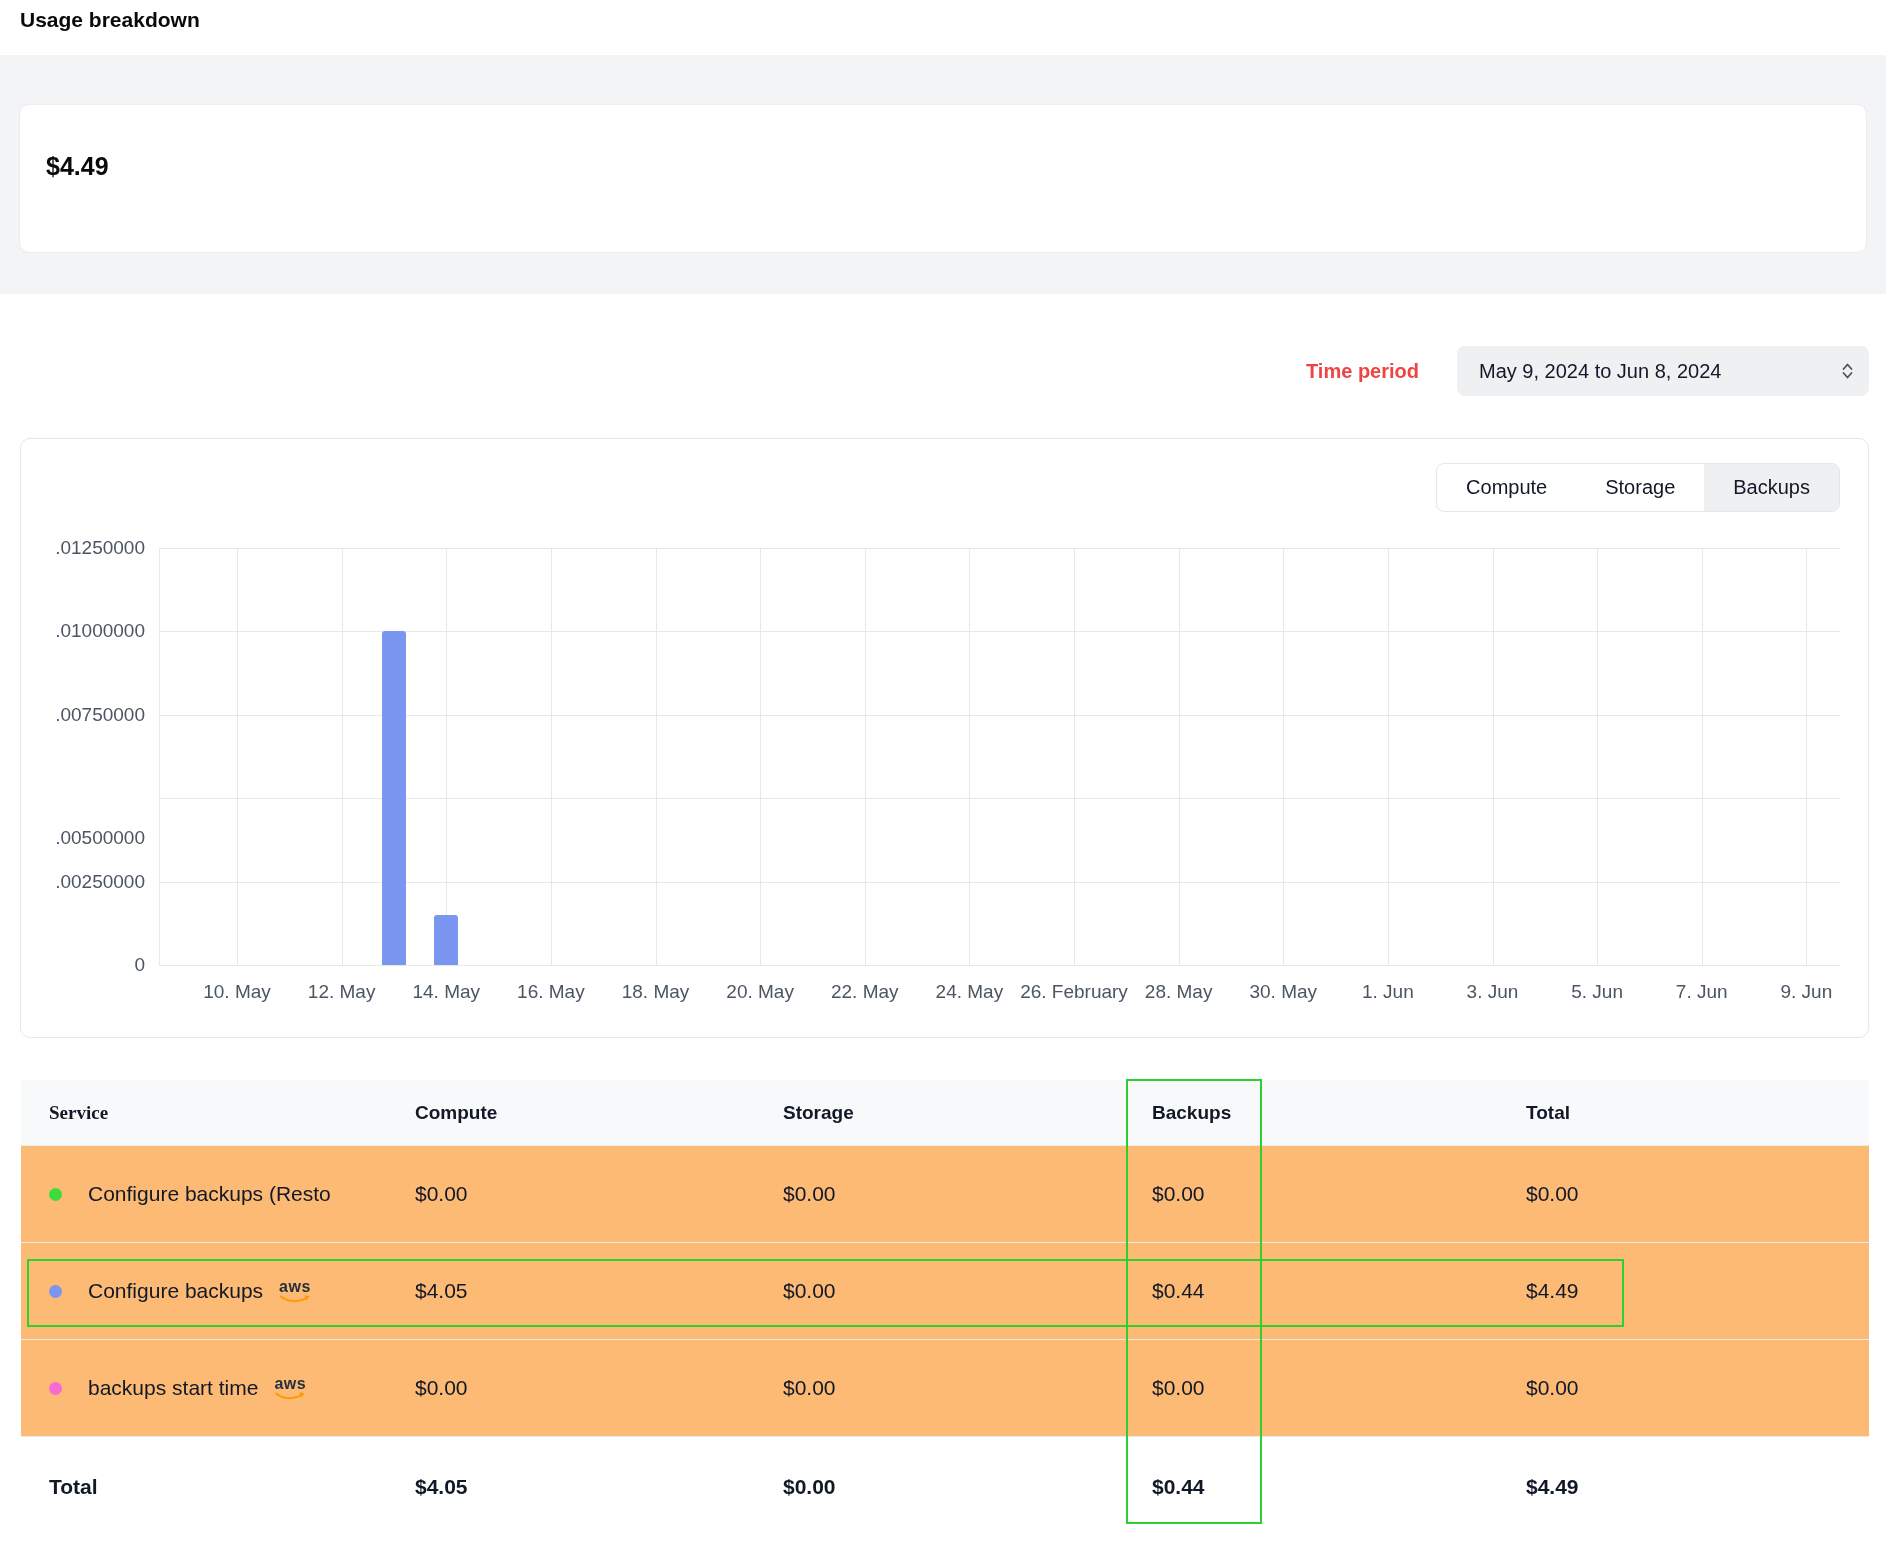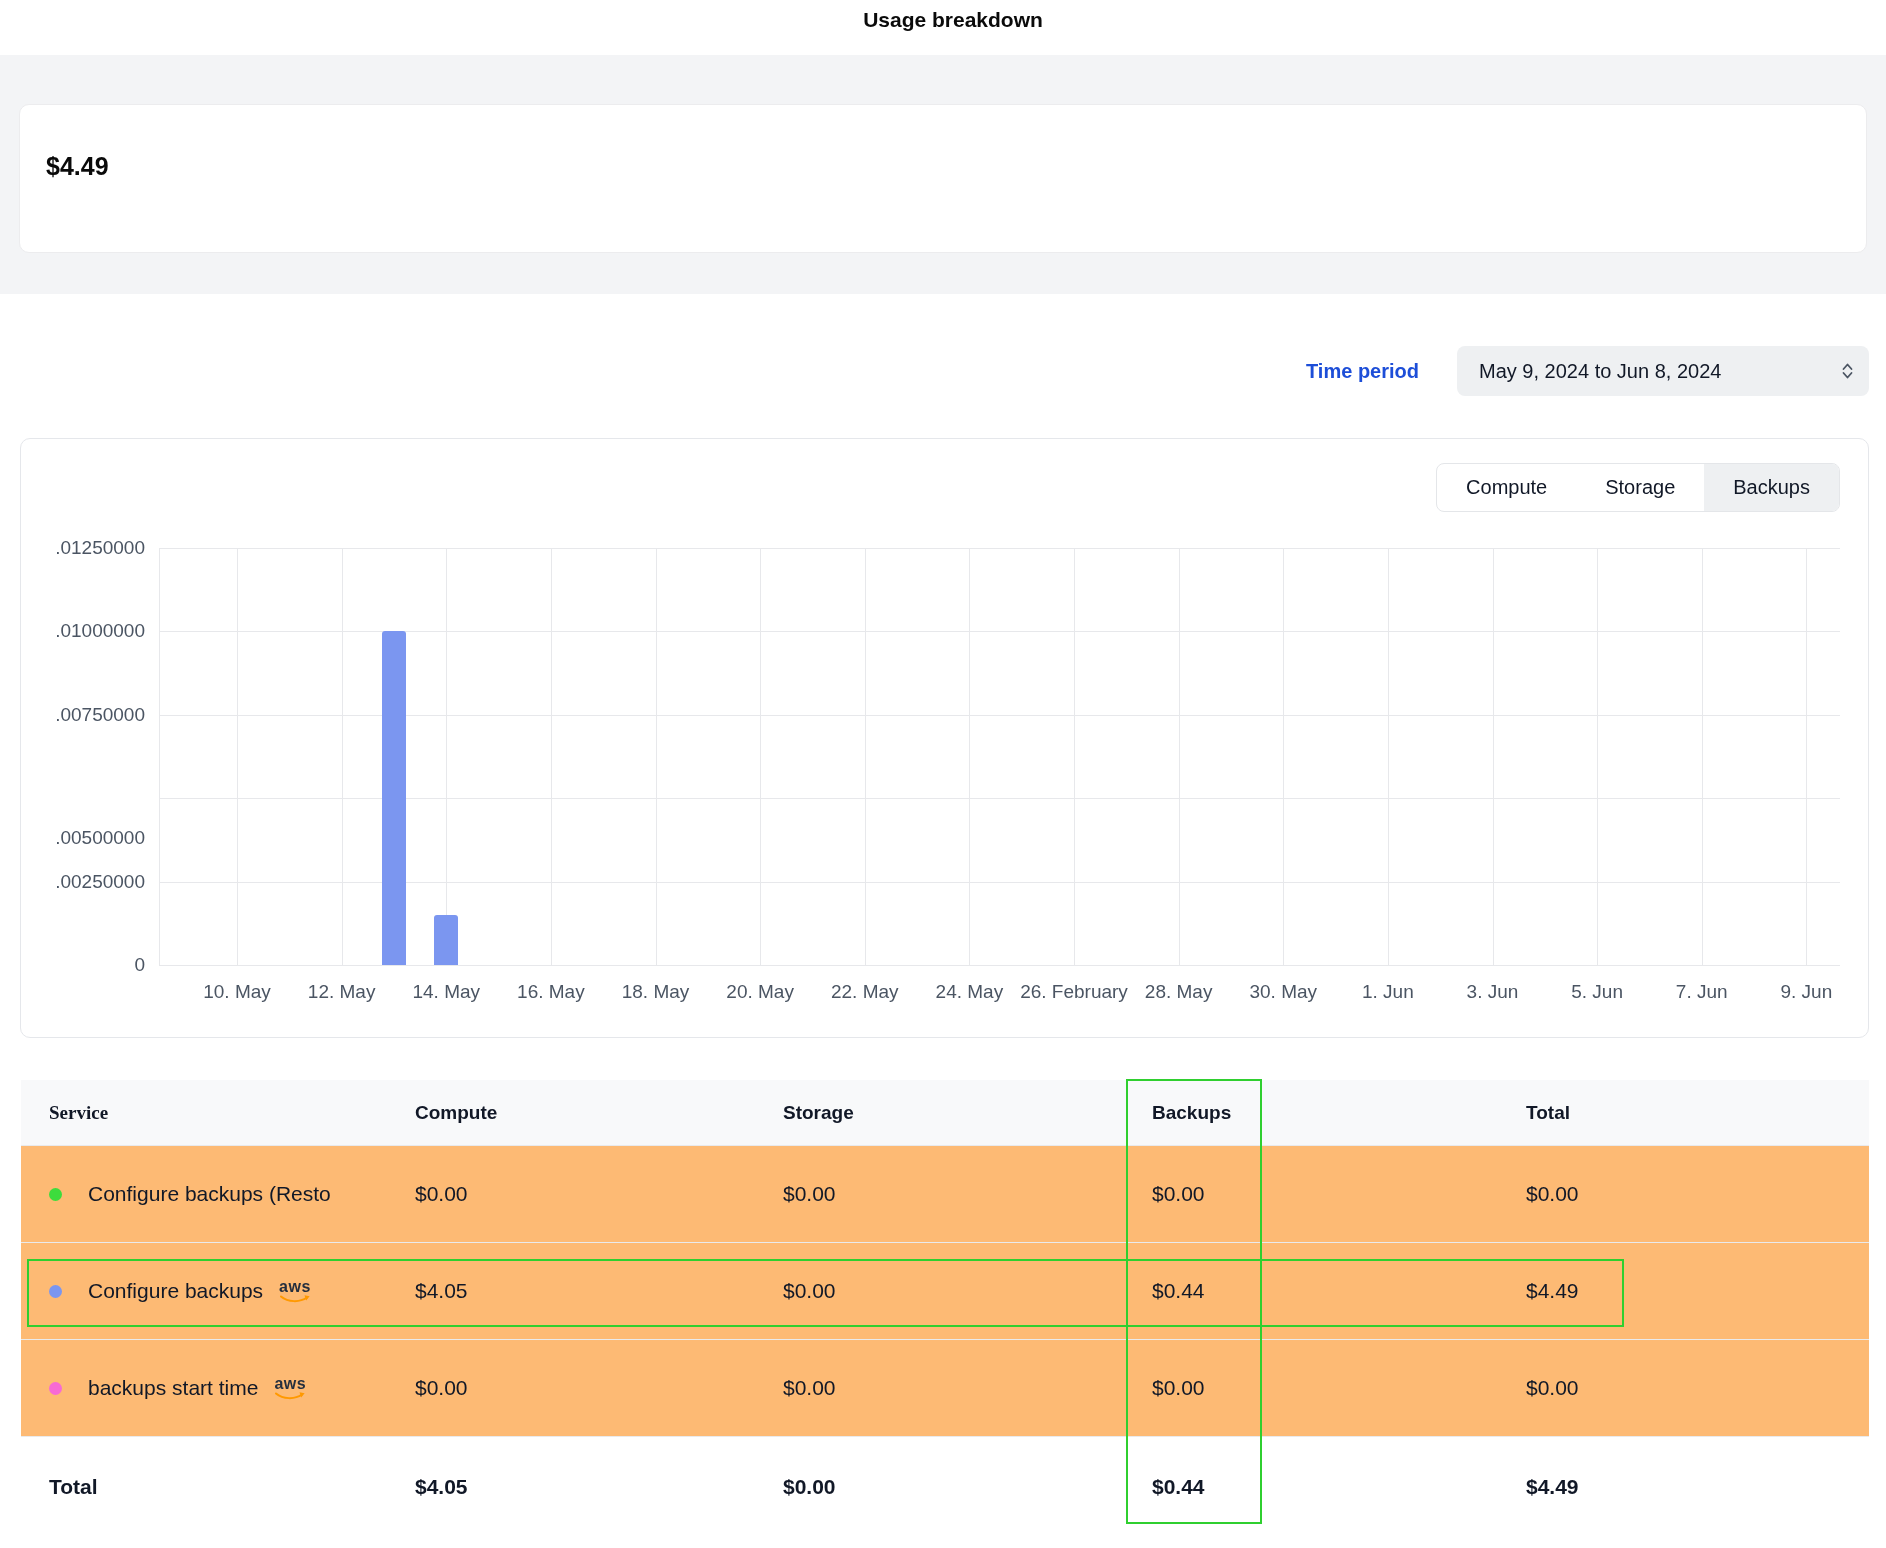--- a/index.html
+++ b/index.html
@@ -3,29 +3,29 @@
 <meta charset="utf-8">
 <style>
   * { box-sizing: border-box; margin: 0; padding: 0; }
   html,body { width: 1886px; height: 1548px; }
   body {
     background: #ffffff;
     font-family: "Liberation Sans", "DejaVu Sans", sans-serif;
     color: #111827;
     overflow: hidden;
   }
-  .page-title { font-size: 21px; font-weight: 700; color: #0a0a0a; margin: 8px 0 0 20px; text-align: center; }
+  .page-title { font-size: 21px; font-weight: 700; color: #0a0a0a; margin: 8px 0 0 20px; }
 
   .summary-band { background: #f3f4f6; margin-top: 23px; padding: 49px 19px 41px; }
   .summary-card { background: #fff; border: 1px solid #ececee; border-radius: 10px; padding: 40px 26px; height: 149px; }
   .summary-label { font-size: 20px; color: #6b7280; }
   .summary-value { font-size: 25px; font-weight: 700; color: #0a0a0a; margin-top: 7px; }
 
   .tp-row { display: flex; align-items: center; justify-content: flex-end; gap: 38px; margin: 52px 17px 0 0; }
-  .tp-label { font-size: 20px; font-weight: 700; color: #1d4ed8; }
+  .tp-label { font-size: 20px; font-weight: 700; color: #ef4444; }
   .tp-select { width: 412px; height: 50px; background: #eef0f2; border-radius: 8px; display: flex; align-items: center; padding: 0 14px 0 22px; font-size: 20px; color: #111827; cursor: pointer; }
   .tp-select .tp-value { flex: 1; }
 
   .chart-card { margin: 42px 17px 0 20px; border: 1px solid #e5e7eb; border-radius: 10px; padding: 24px 28px 32px; }
   .tabs-row { display: flex; justify-content: flex-end; }
   .tab-group { display: flex; border: 1px solid #e4e6e9; border-radius: 8px; overflow: hidden; background: #fff; }
   .tab { font-family: inherit; font-size: 20px; color: #111827; padding: 12px 29px; background: transparent; border: none; cursor: pointer; white-space: nowrap; }
   .tab.selected { background: #eef0f2; }
 
   .chart-area { display: flex; margin-top: 36px; }

